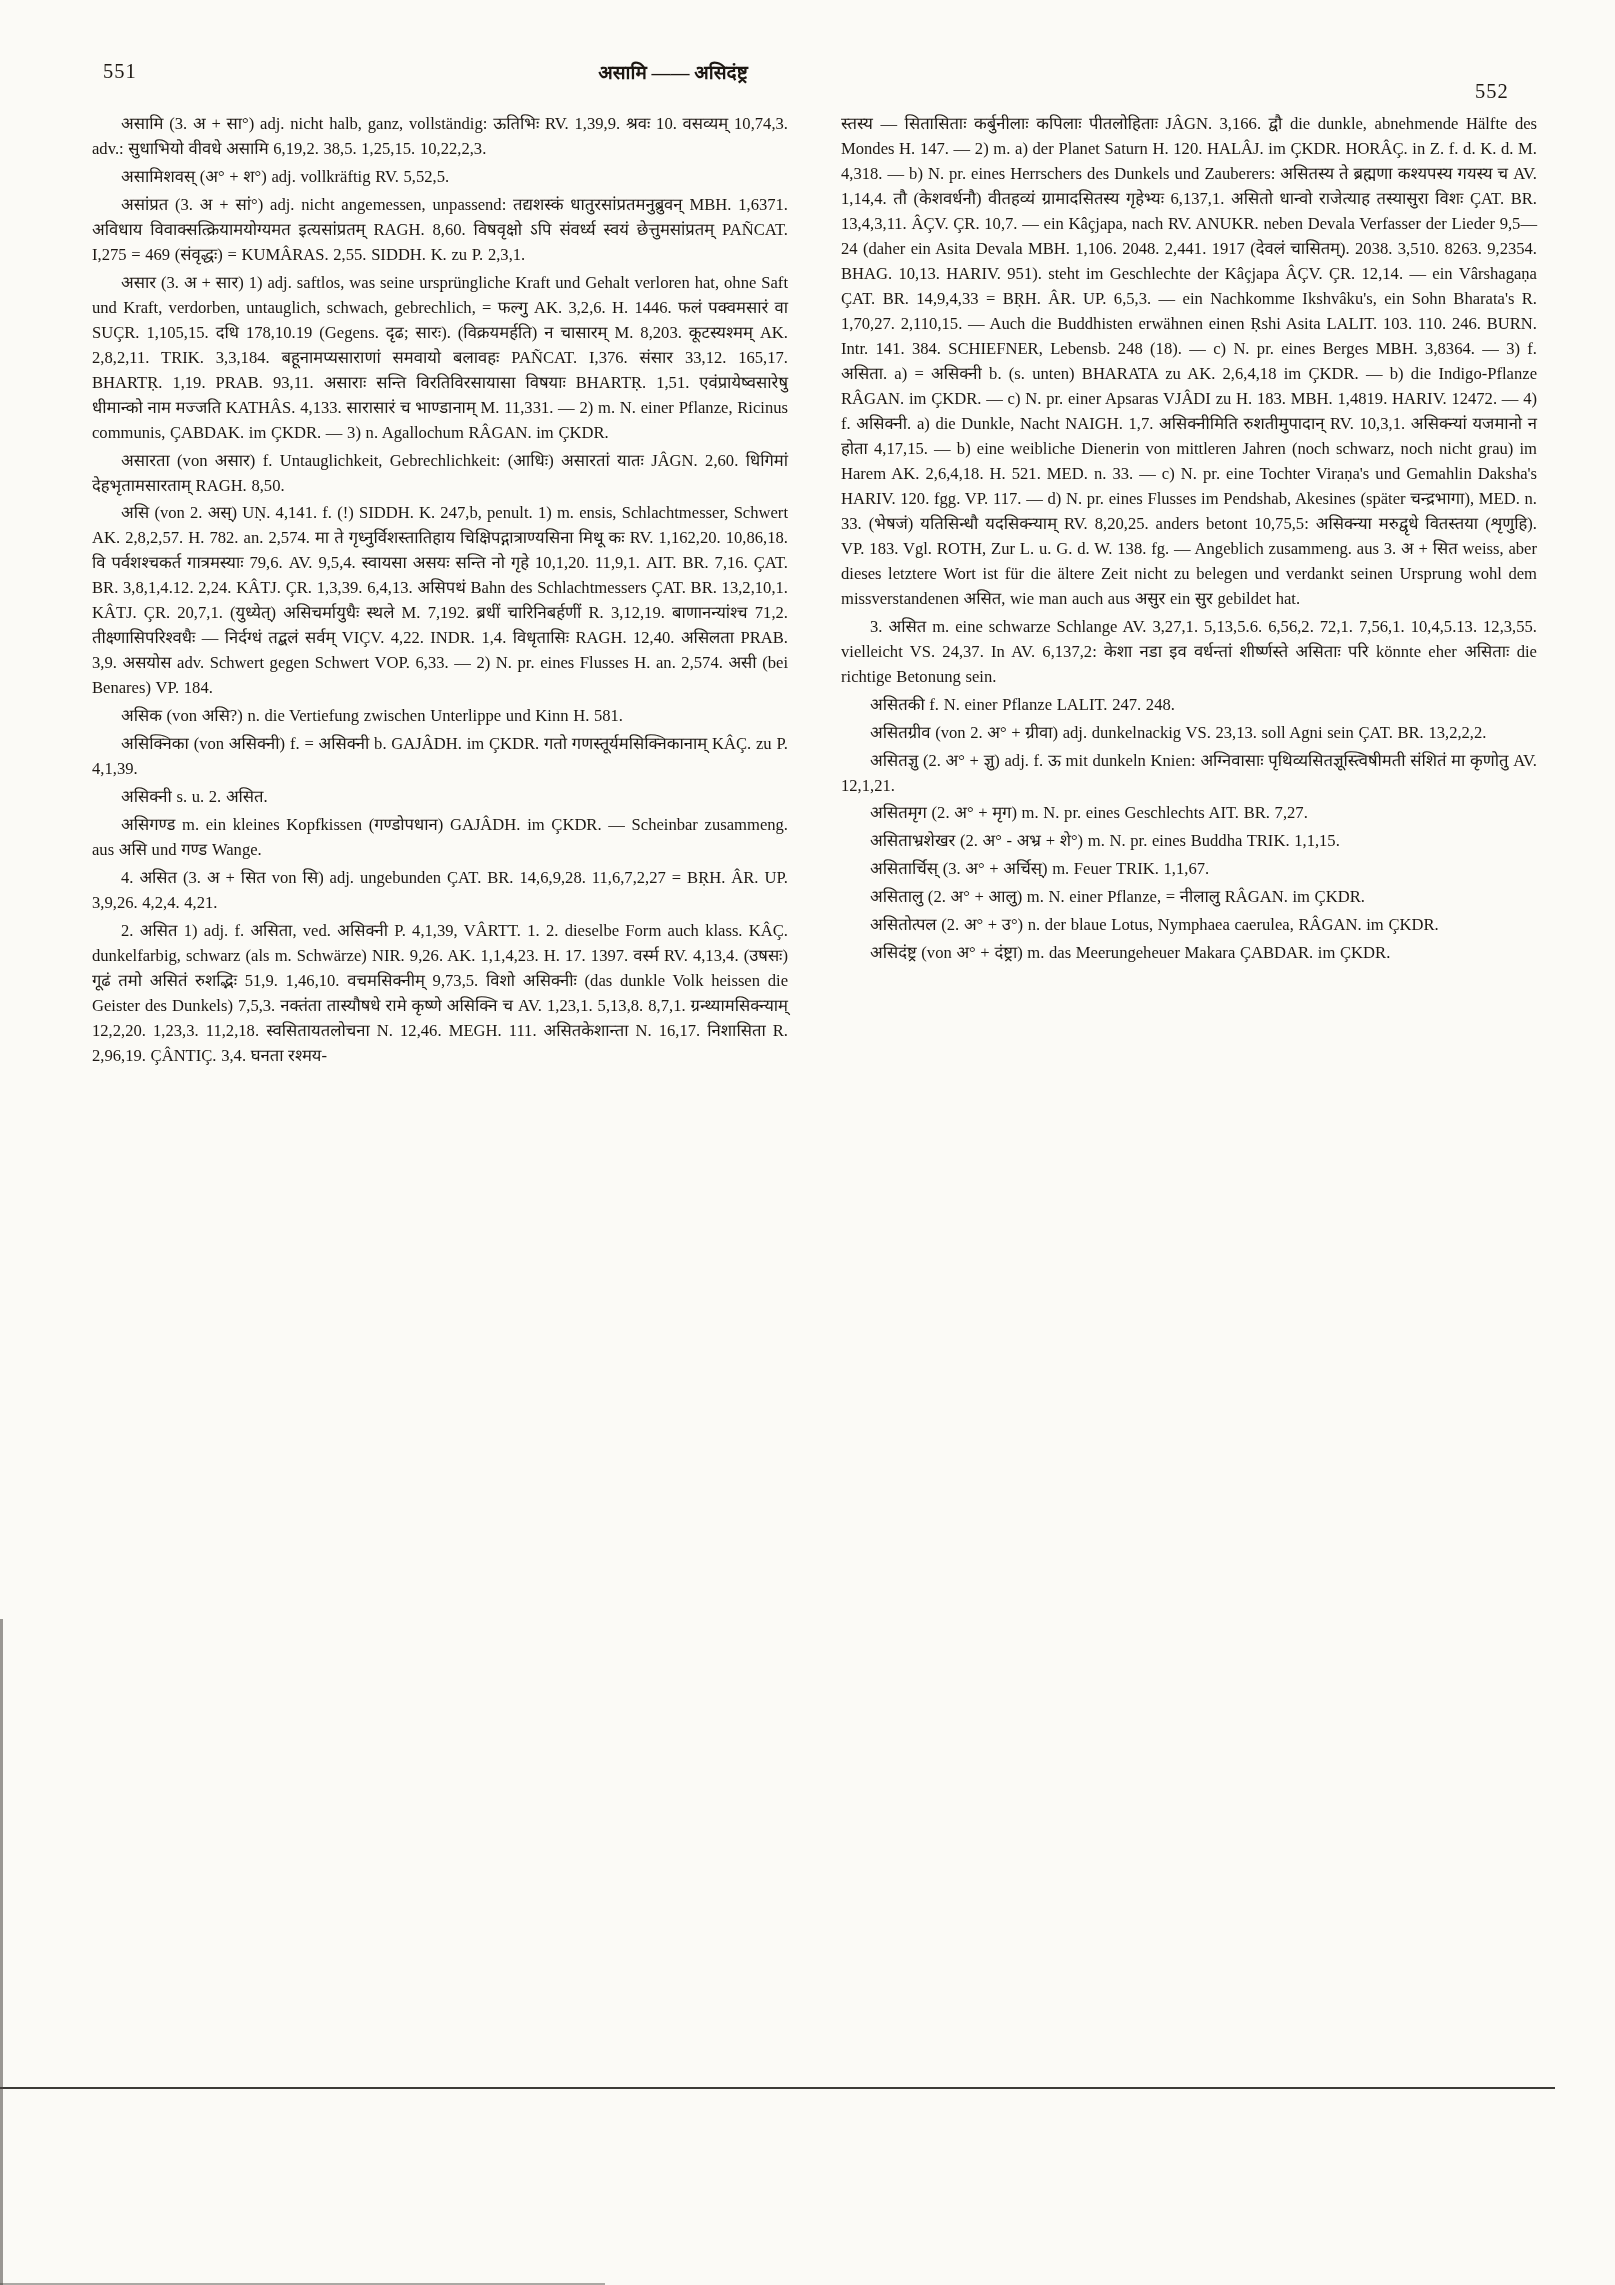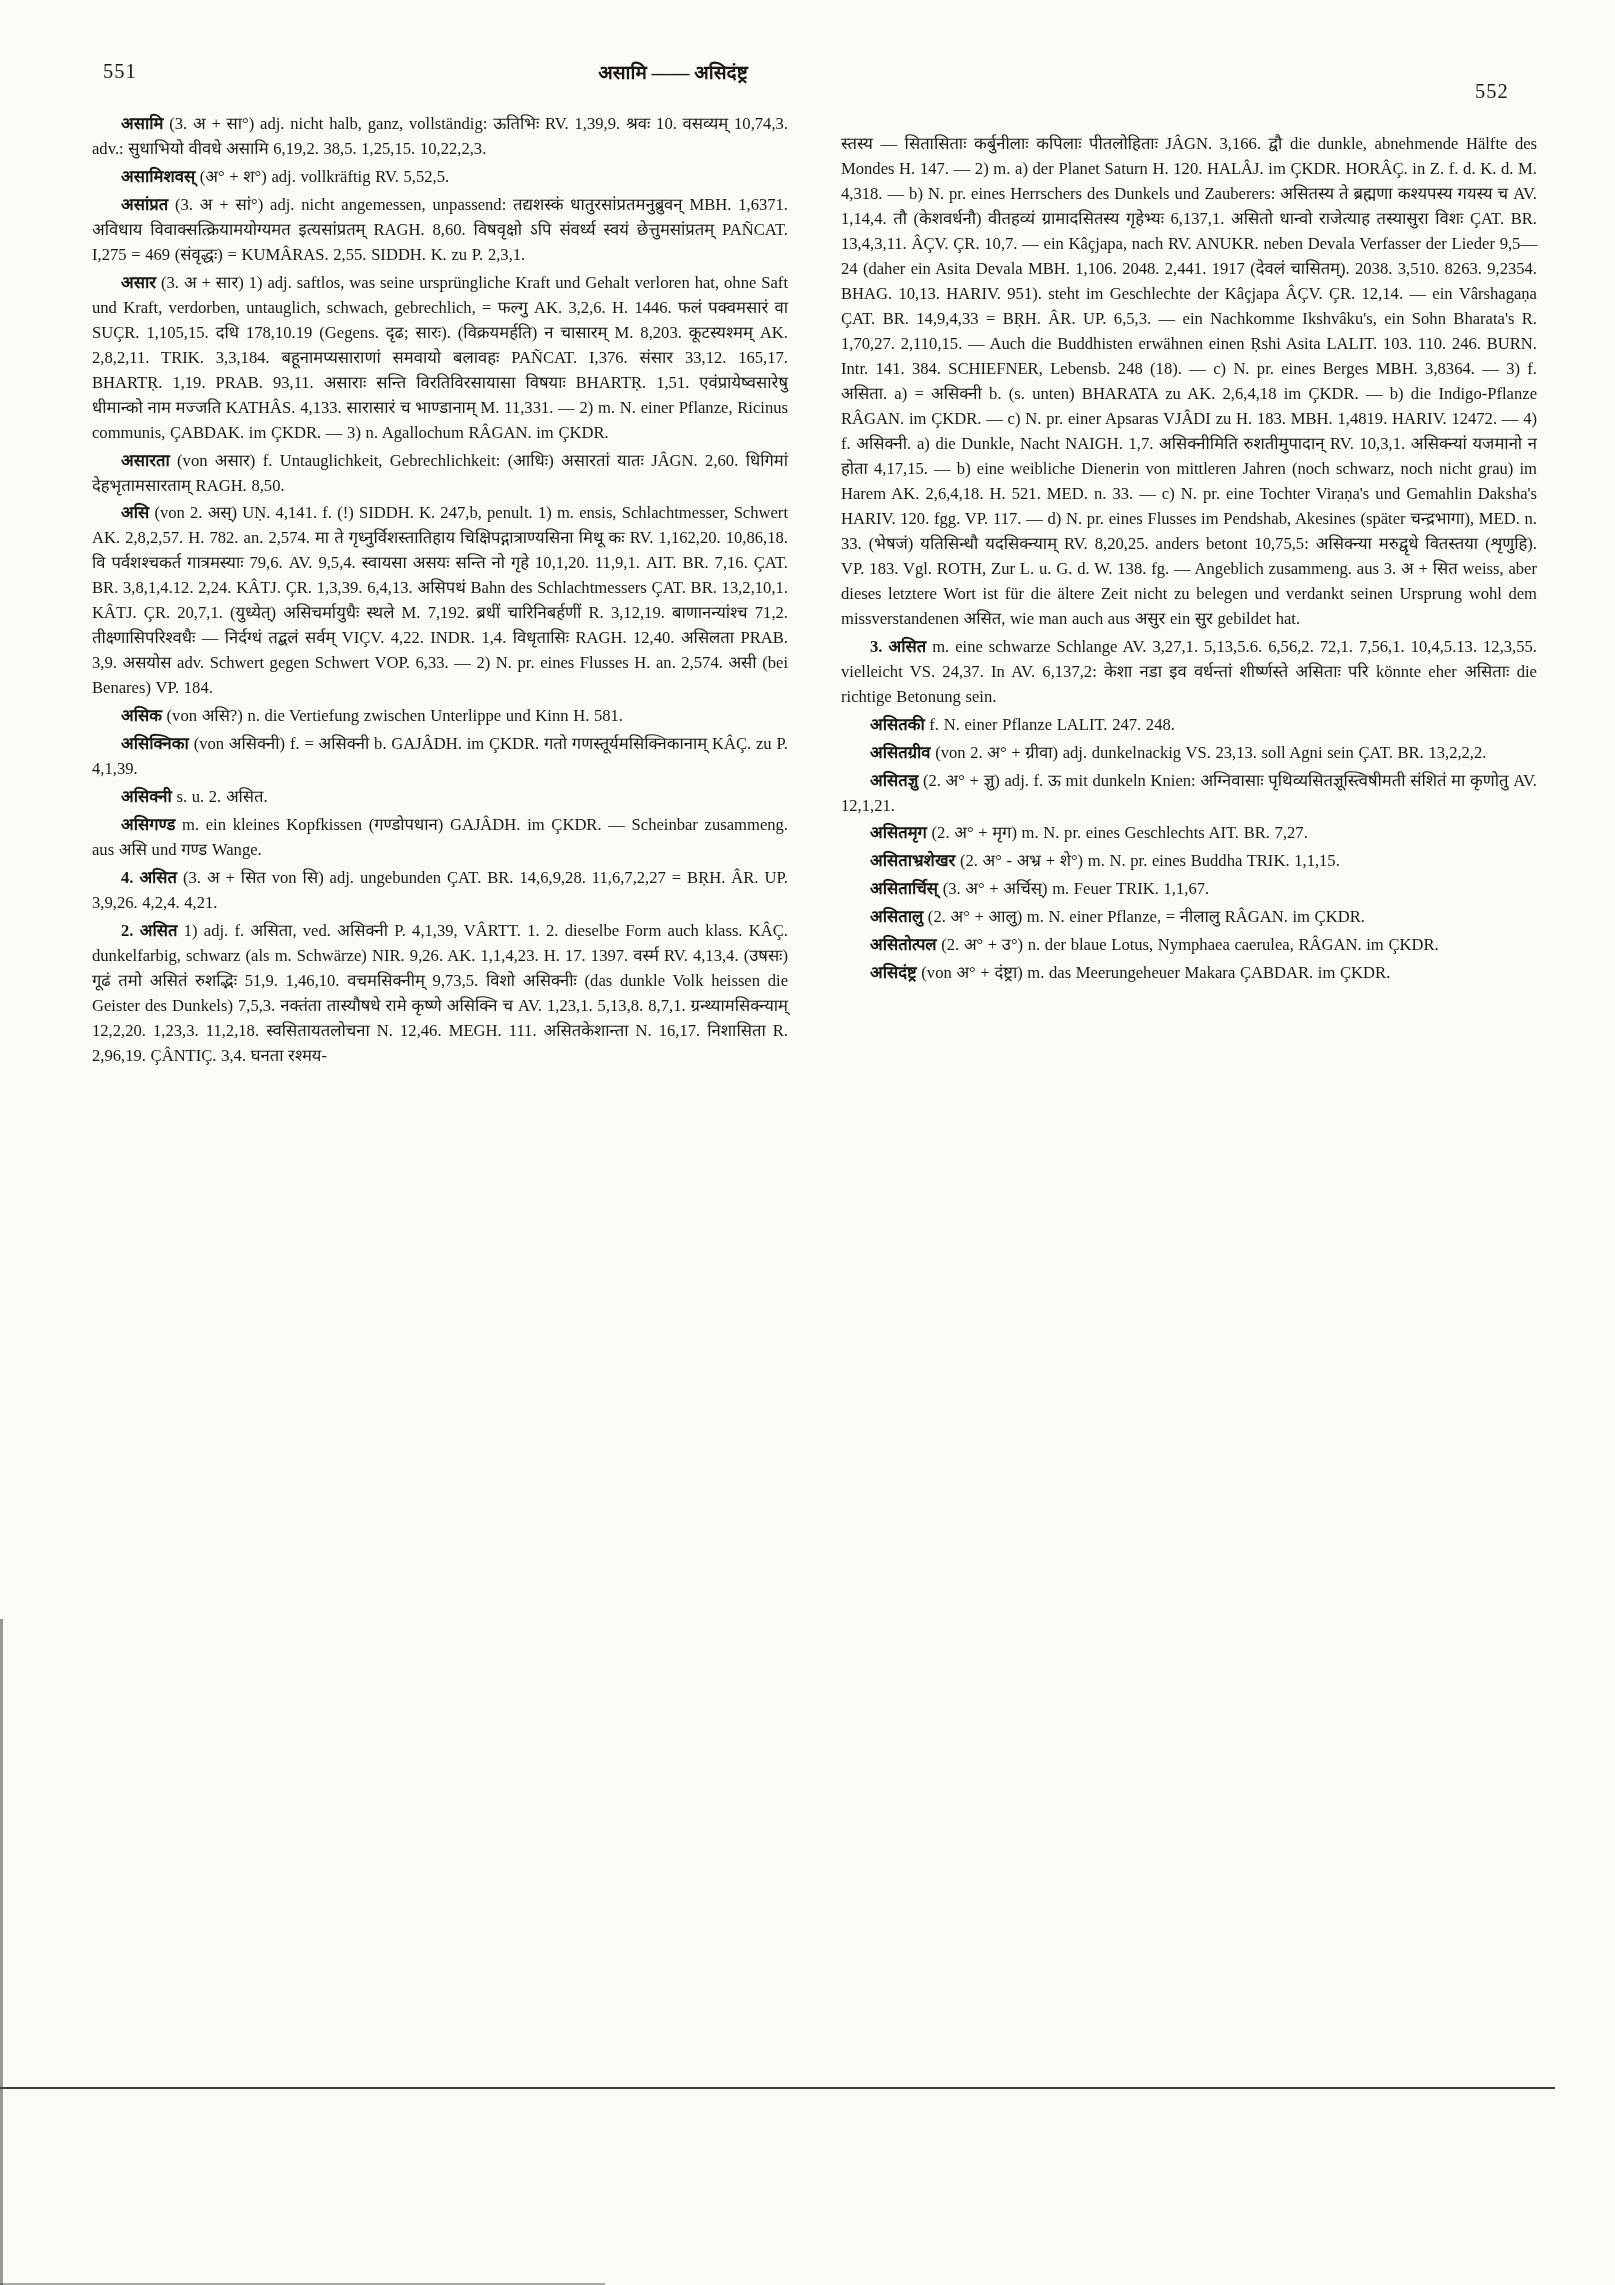--- a/index.html
+++ b/index.html
@@ -40,22 +40,22 @@
   }
   .column { width: 696px; }
   .entry {
     margin: 0 0 2.9px 0;
     font-size: 16.6px;
     line-height: 25px;
     text-align: justify;
     text-indent: 29px;
     word-spacing: 0.5px;
   }
-  .entry.no-indent { text-indent: 0; margin-top: 20px; }
-  .hw { font-weight: bold; }
+  .entry.no-indent { text-indent: 0; }
+  .hw { font-weight: normal; }
   .bottom-rule {
     position: absolute;
     left: 0; top: 2087px;
     width: 1555px; height: 2px;
     background: #3c3a36;
   }
   .edge-left {
     position: absolute;
     left: 0; top: 1619px;
     width: 2.9px; height: 667px;

